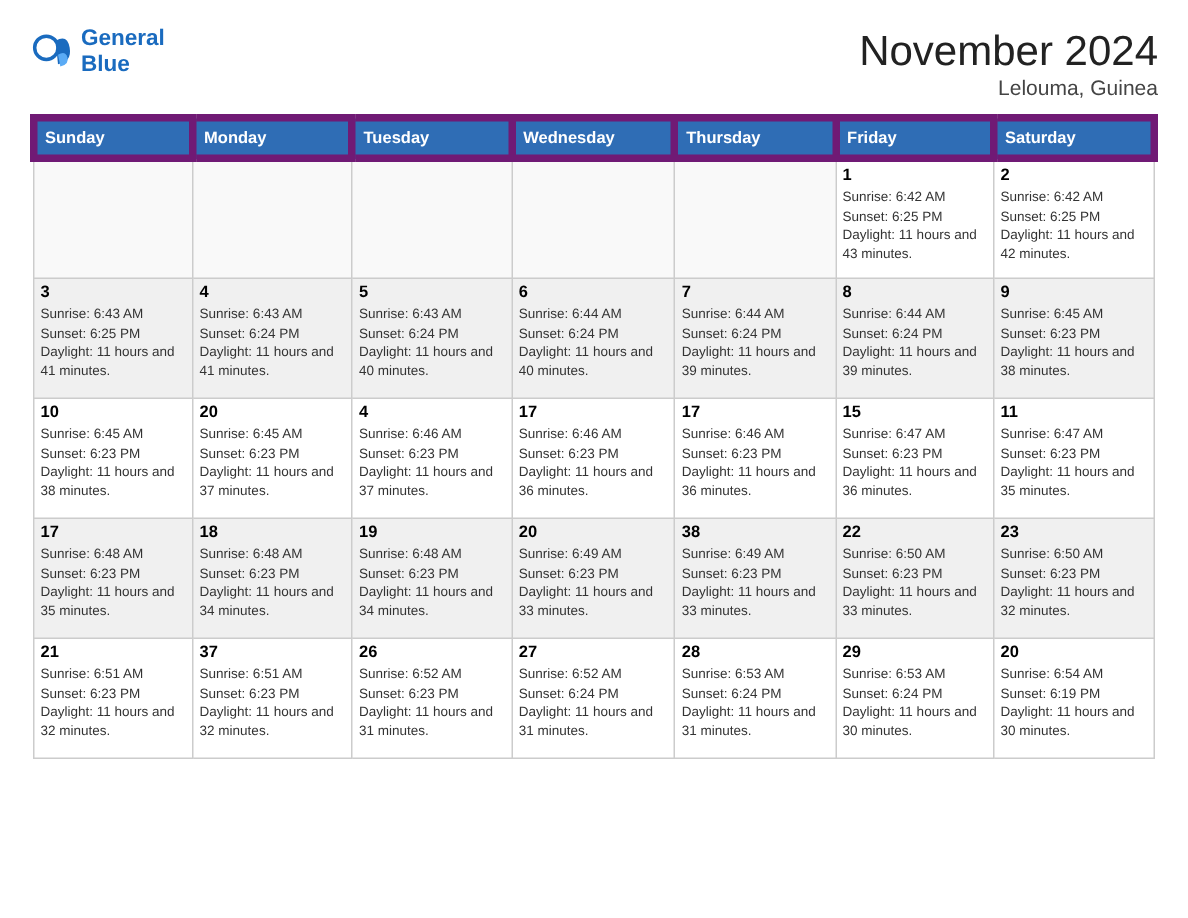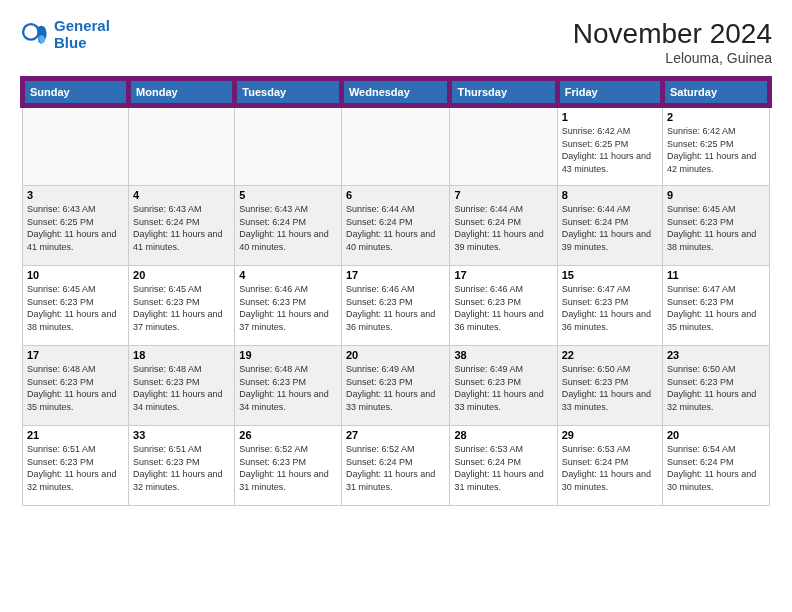--- a/index.html
+++ b/index.html
@@ -281,21 +281,21 @@
           </td>
         </tr>
         <tr>
           <td>
             <span class="day-num">21</span>
             <div class="day-info" style="white-space: pre-line;">Sunrise: 6:51 AM
 Sunset: 6:23 PM
 Daylight: 11 hours and 32 minutes.</div>
           </td>
           <td>
-            <span class="day-num">33</span>
+            <span class="day-num">37</span>
             <div class="day-info" style="white-space: pre-line;">Sunrise: 6:51 AM
 Sunset: 6:23 PM
 Daylight: 11 hours and 32 minutes.</div>
           </td>
           <td>
             <span class="day-num">26</span>
             <div class="day-info" style="white-space: pre-line;">Sunrise: 6:52 AM
 Sunset: 6:23 PM
 Daylight: 11 hours and 31 minutes.</div>
           </td>
@@ -313,19 +313,19 @@
           </td>
           <td>
             <span class="day-num">29</span>
             <div class="day-info" style="white-space: pre-line;">Sunrise: 6:53 AM
 Sunset: 6:24 PM
 Daylight: 11 hours and 30 minutes.</div>
           </td>
           <td>
             <span class="day-num">20</span>
             <div class="day-info" style="white-space: pre-line;">Sunrise: 6:54 AM
-Sunset: 6:24 PM
+Sunset: 6:19 PM
 Daylight: 11 hours and 30 minutes.</div>
           </td>
         </tr>
       </tbody>
   </table>
 </div>
 
 </body></html>

